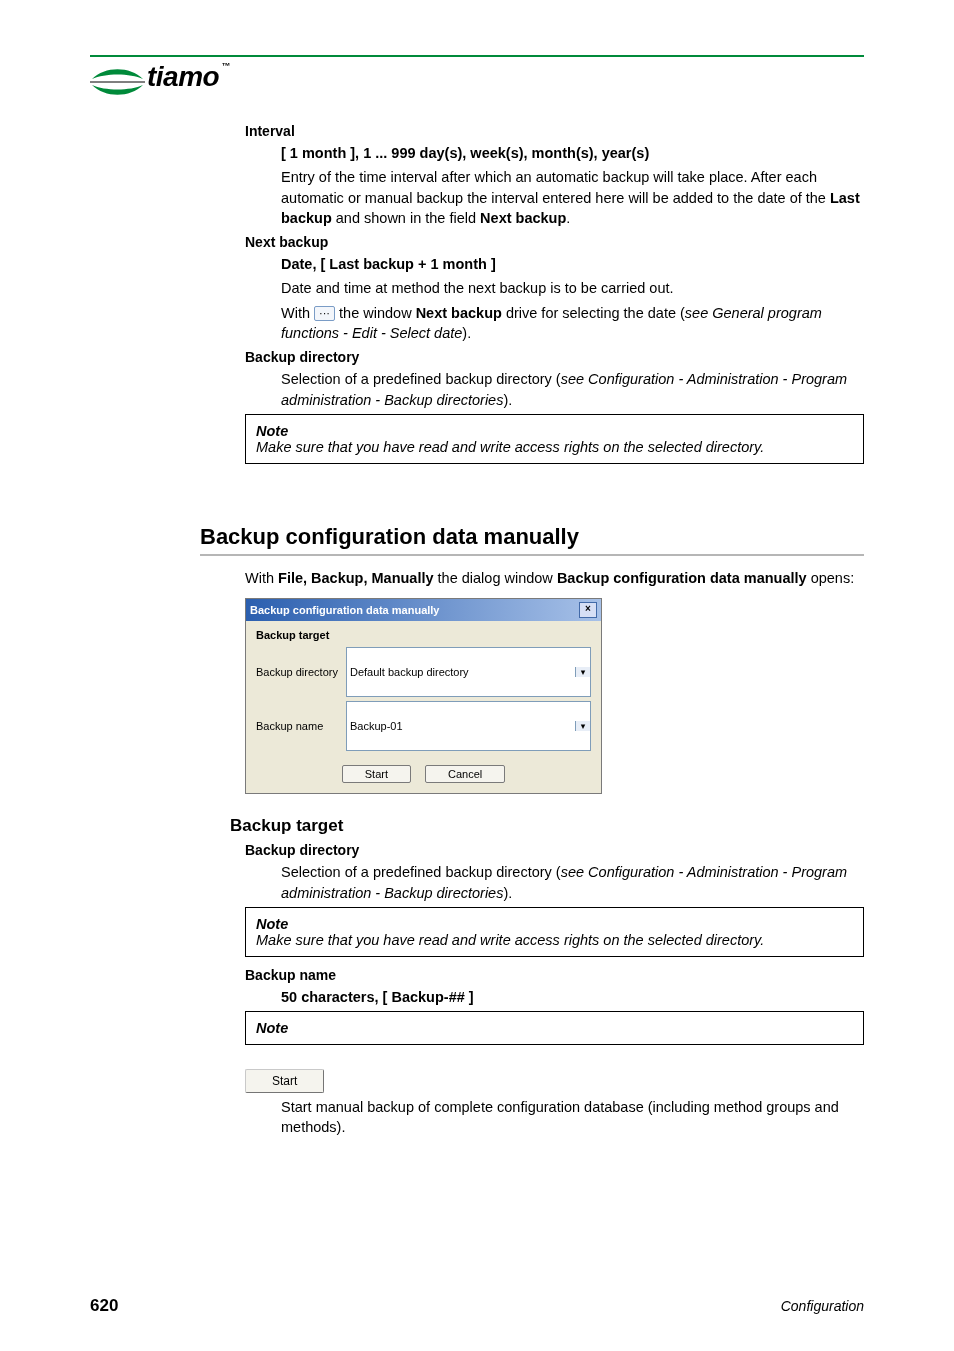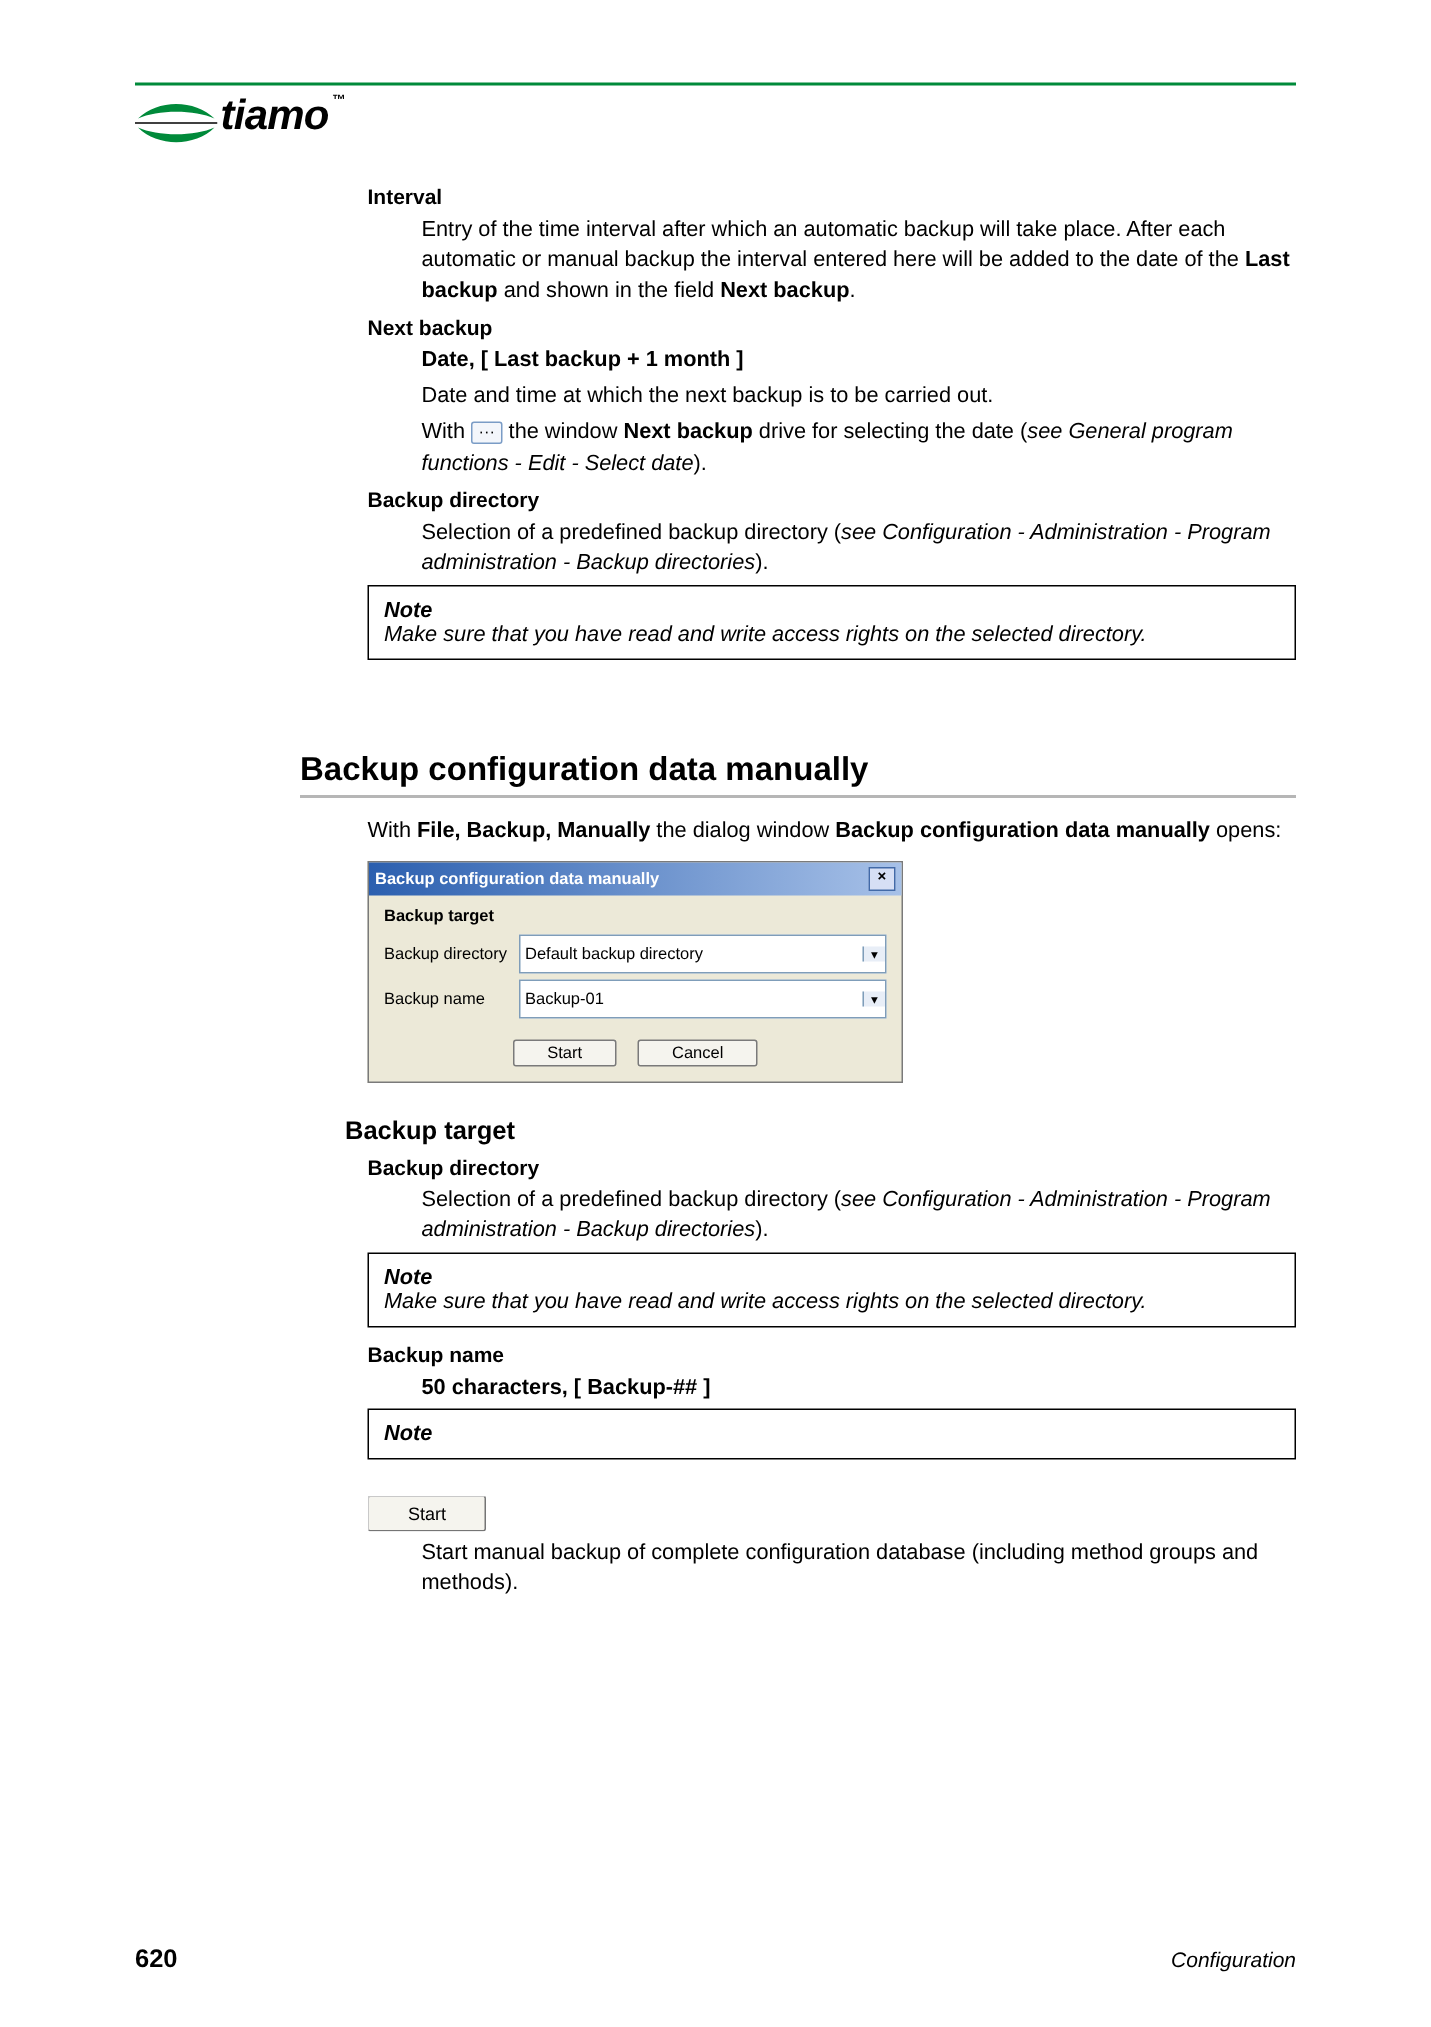--- a/index.html
+++ b/index.html
@@ -139,21 +139,21 @@
     margin-bottom: 4px;
   }
   .dialog-row label {
     width: 90px;
     text-align: left;
   }
   .dialog-input {
     flex: 1;
     border: 1px solid #7f9db9;
     background: #fff;
-    padding: 6px 3px;
+    padding: 18px 3px;
     display: flex;
     justify-content: space-between;
     align-items: center;
   }
   .dialog-drop {
     width: 14px;
     text-align: center;
     background: #e8eef7;
     margin: -1px -3px -1px 3px;
     border-left: 1px solid #7f9db9;
@@ -214,29 +214,30 @@
     </svg>
     <div>
       <span class="logo-word"><span>tiamo</span><span class="logo-tm">™</span></span>
     </div>
   </div>
 
   <div class="content">
 
     <div class="param-label">Interval</div>
     <div class="param-sub">
+      <p class="bold">[ 1 month ], 1 ... 999 day(s), week(s), month(s), year(s)</p>
       <p>
         <span>Entry of the time interval after which an automatic backup will take place. After each automatic or manual backup the interval entered here will be added to the date of the </span><span class="bold">Last backup</span><span> and shown in the field </span><span class="bold">Next backup</span><span>.</span>
       </p>
     </div>
 
     <div class="param-label">Next backup</div>
     <div class="param-sub">
       <p class="bold">Date, [ Last backup + 1 month ]</p>
-      <p>Date and time at which the next backup is to be carried out.</p>
+      <p>Date and time at method the next backup is to be carried out.</p>
       <p>
         <span>With </span><span class="btn-icon">···</span><span> the window </span><span class="bold">Next backup</span><span> drive for selecting the date (</span><span class="italic">see General program functions - Edit - Select date</span><span>).</span>
       </p>
     </div>
 
     <div class="param-label">Backup directory</div>
     <div class="param-sub">
       <p>
         <span>Selection of a predefined backup directory (</span><span class="italic">see Configuration - Administration - Program administration - Backup directories</span><span>).</span>
       </p>

